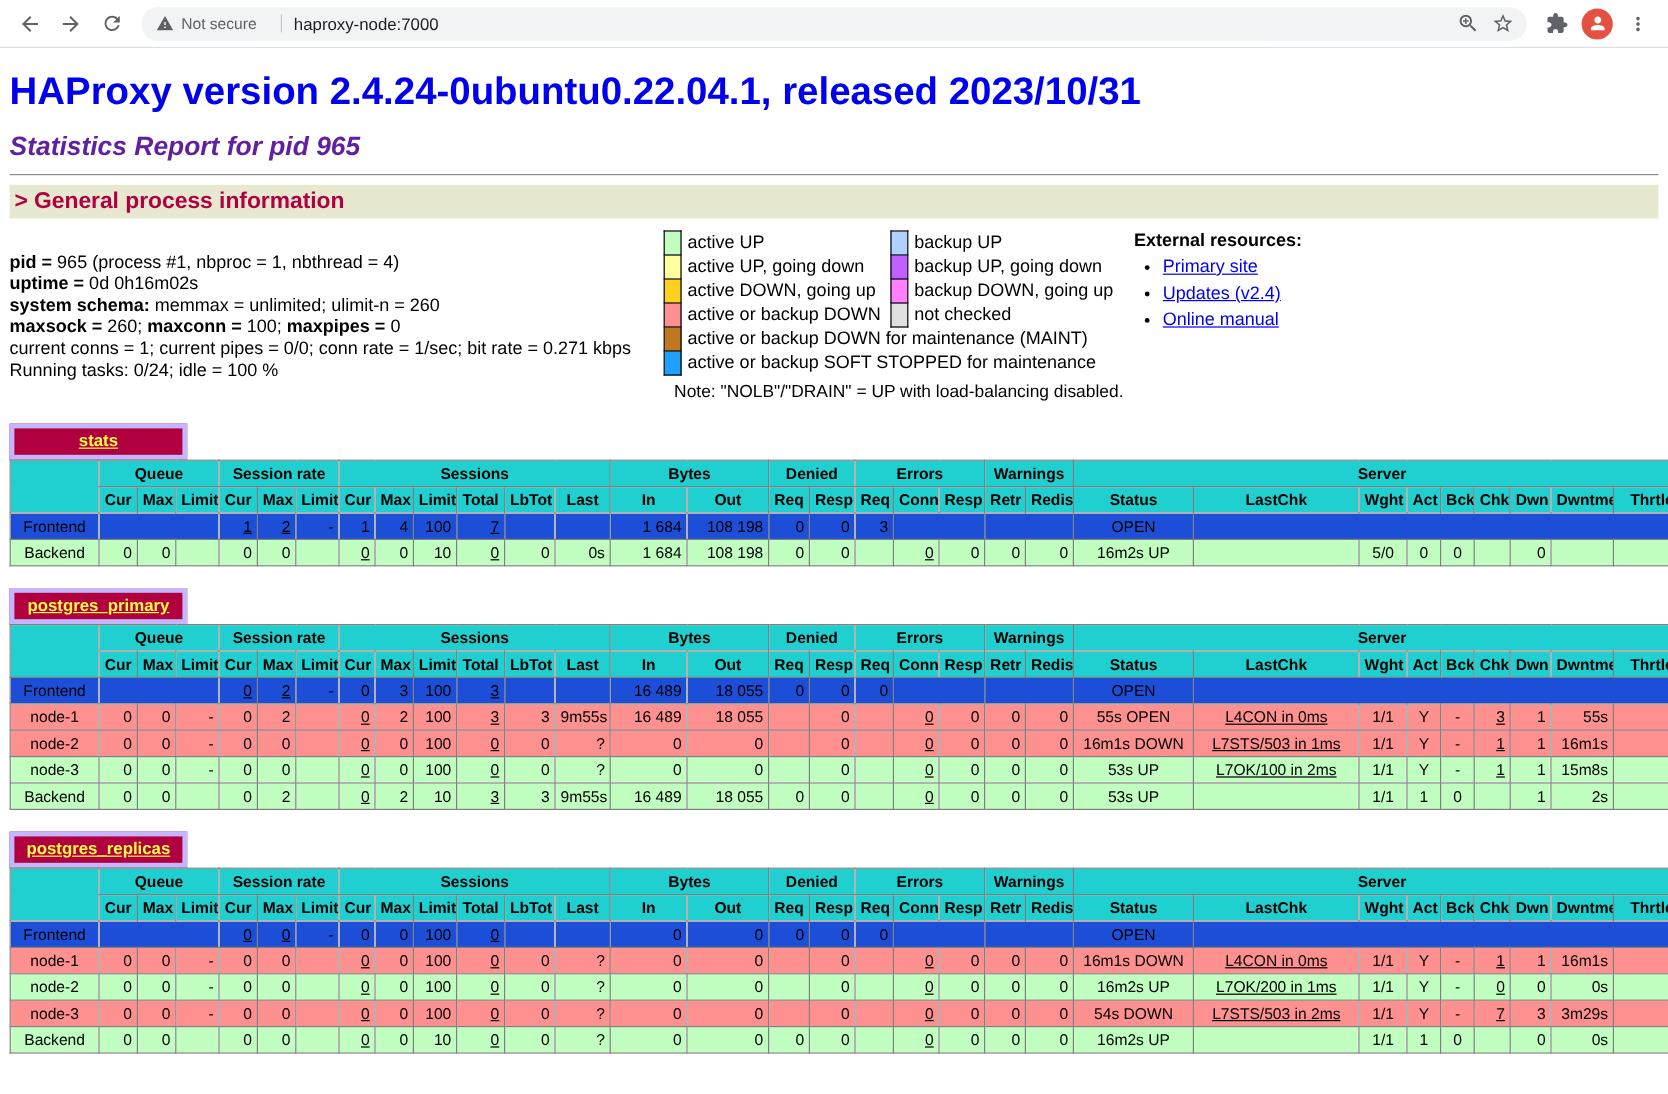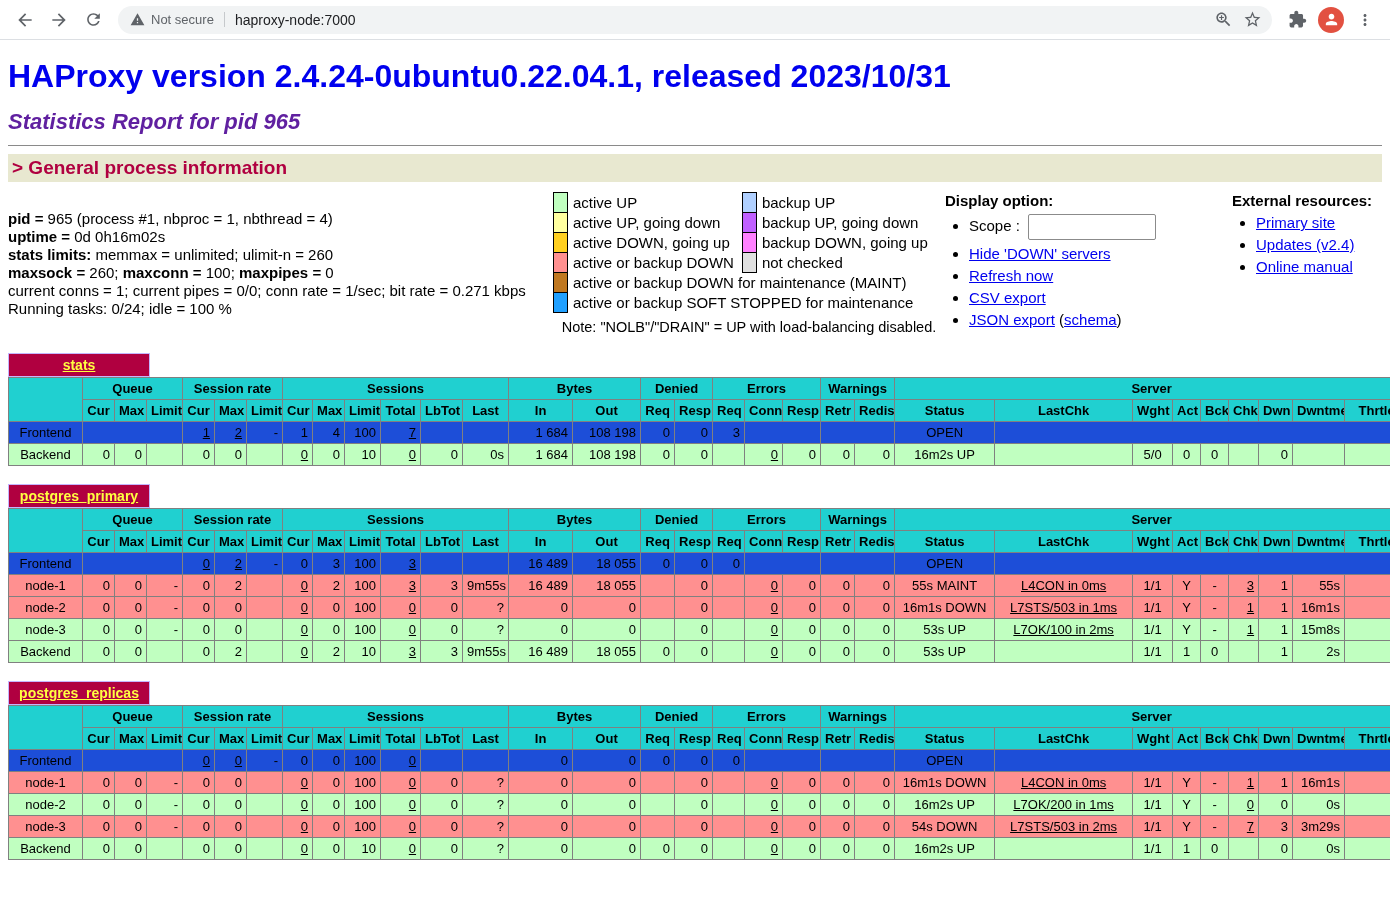--- a/index.html
+++ b/index.html
@@ -15,21 +15,21 @@
   .icon-btn {
     width:34px; height:34px; border-radius:50%; display:flex;
     align-items:center; justify-content:center; flex:0 0 auto; cursor:pointer;
   }
   .icon-btn svg { fill:#5f6368; }
   .omnibox {
     flex:1 1 auto; height:28px; background:#f1f3f4; border-radius:14px;
     display:flex; align-items:center; padding:0 10px 0 12px; margin:0 8px; min-width:0;
   }
   .sec-badge { display:flex; align-items:center; gap:6px; color:#5f6368; font-size:13px;
-    padding-right:10px; border-right:1px solid #c6c9cc; margin-right:10px; flex:0 0 auto; }
+    padding-right:20px; border-right:1px solid #c6c9cc; margin-right:10px; flex:0 0 auto; }
   .sec-badge svg { fill:#5f6368; }
   .url { font-size:14px; color:#202124; flex:1 1 auto; white-space:nowrap; overflow:hidden; }
   .omni-icons { display:flex; align-items:center; gap:10px; flex:0 0 auto; }
   .omni-icons svg { fill:#5f6368; }
   .avatar { width:26px; height:26px; border-radius:50%; display:flex; align-items:center;
     justify-content:center; margin:0 4px; flex:0 0 auto; }
   
   .content { padding:4px 8px 14px 8px; }
   h1.title { margin:14px 0 0 0; font-size:32px; }
   h1.title a { color:#0000ee; text-decoration:none; font-weight:bold; }
@@ -48,21 +48,21 @@
   .optcol { flex:0 0 auto; font-size:15px; }
   .optcol.display { width:287px; }
   .optcol b { font-size:15px; }
   .optcol ul { margin:5px 0 0 0; padding-left:24px; }
   .optcol li { margin-bottom:5px; white-space:nowrap; }
   .optcol a { color:#0000ee; text-decoration:underline; }
   input.scope { width:122px; height:22px; border:1px solid #8b8b8b; border-radius:2px;
     font-size:13px; vertical-align:middle; margin-left:4px; }
   
   .proxy { margin-top:18px; }
-  .pxbox { display:table; min-width:128px; background:#b00040; border:1px solid #c4b5fd;
+  .pxbox { display:table; min-width:128px; background:#b00040; border:4px solid #c4b5fd;
     padding:2px 6px; text-align:center; }
   .pxbox a { color:#ffff40; font-weight:bold; font-size:14px; text-decoration:underline; }
   table.tbl { border-collapse:collapse; table-layout:fixed; width:1400px; }
   table.tbl th, table.tbl td {
     border:1px solid #808080; font-size:13px; padding:3px 4px;
     white-space:nowrap; overflow:hidden; box-sizing:border-box;
   }
   table.tbl th { background:#20d0d0; font-weight:bold; text-align:center; color:#000; }
   table.tbl td { text-align:right; }
   table.tbl td.ac { text-align:center; }
@@ -129,21 +129,21 @@
 
   <h1 class="title"><a href="#">HAProxy version 2.4.24-0ubuntu0.22.04.1, released 2023/10/31</a></h1>
   <h2 class="subtitle">Statistics Report for pid 965</h2>
   <hr class="div">
   <div class="h3bar">&gt; General process information</div>
 
   <div class="infosec">
     <div class="proc-info">
         <div><b>pid = </b><span>965 (process #1, nbproc = 1, nbthread = 4)</span></div>
         <div><b>uptime = </b><span>0d 0h16m02s</span></div>
-        <div><b>stats limits:</b><span> memmax = unlimited; ulimit-n = 260</span></div>
+        <div><b>system schema:</b><span> memmax = unlimited; ulimit-n = 260</span></div>
         <div><b>maxsock = </b><span>260; </span><b>maxconn = </b><span>100; </span><b>maxpipes = </b><span>0</span></div>
         <div><span>current conns = 1; current pipes = 0/0; conn rate = 1/sec; bit rate = 0.271 kbps</span></div>
         <div><span>Running tasks: 0/24; idle = 100 %</span></div>
       </div>
 
     <div class="legendwrap">
       <table class="lgd">
           <tbody>
             <tr>
               <td class="sw" style="background:#c0ffc0"></td>
@@ -175,33 +175,20 @@
             </tr>
             <tr>
               <td class="sw" style="background:#20a0ff"></td>
               <td class="lbl" colspan="3">active or backup SOFT STOPPED for maintenance</td>
             </tr>
           </tbody>
         </table>
       <div class="note">Note: "NOLB"/"DRAIN" = UP with load-balancing disabled.</div>
     </div>
 
-    <div class="optcol display">
-      <b>Display option:</b>
-      <ul>
-        <li>
-          <span>Scope :</span>
-          <input type="text" class="scope" value="" style="">
-        </li>
-      <li><a href="#">Hide 'DOWN' servers</a></li>
-          <li><a href="#">Refresh now</a></li>
-          <li><a href="#">CSV export</a></li>
-          <li><a href="#">JSON export</a> (<a href="#">schema</a>)</li>
-        </ul>
-    </div>
 
     <div class="optcol">
       <b>External resources:</b>
       <ul>
           <li><a href="#">Primary site</a></li>
           <li><a href="#">Updates (v2.4)</a></li>
           <li><a href="#">Online manual</a></li>
         </ul>
     </div>
   </div>
@@ -471,21 +458,21 @@
               <td>9m55s</td>
               <td>16 489</td>
               <td>18 055</td>
               <td></td>
               <td>0</td>
               <td></td>
               <td class="u">0</td>
               <td>0</td>
               <td>0</td>
               <td>0</td>
-              <td class="ac">55s MAINT</td>
+              <td class="ac">55s OPEN</td>
               <td class="ac u">L4CON in 0ms</td>
               <td class="ac">1/1</td>
               <td class="ac">Y</td>
               <td class="ac">-</td>
               <td class="u">3</td>
               <td>1</td>
               <td>55s</td>
               <td></td>
             </tr>
             <tr class="down">

